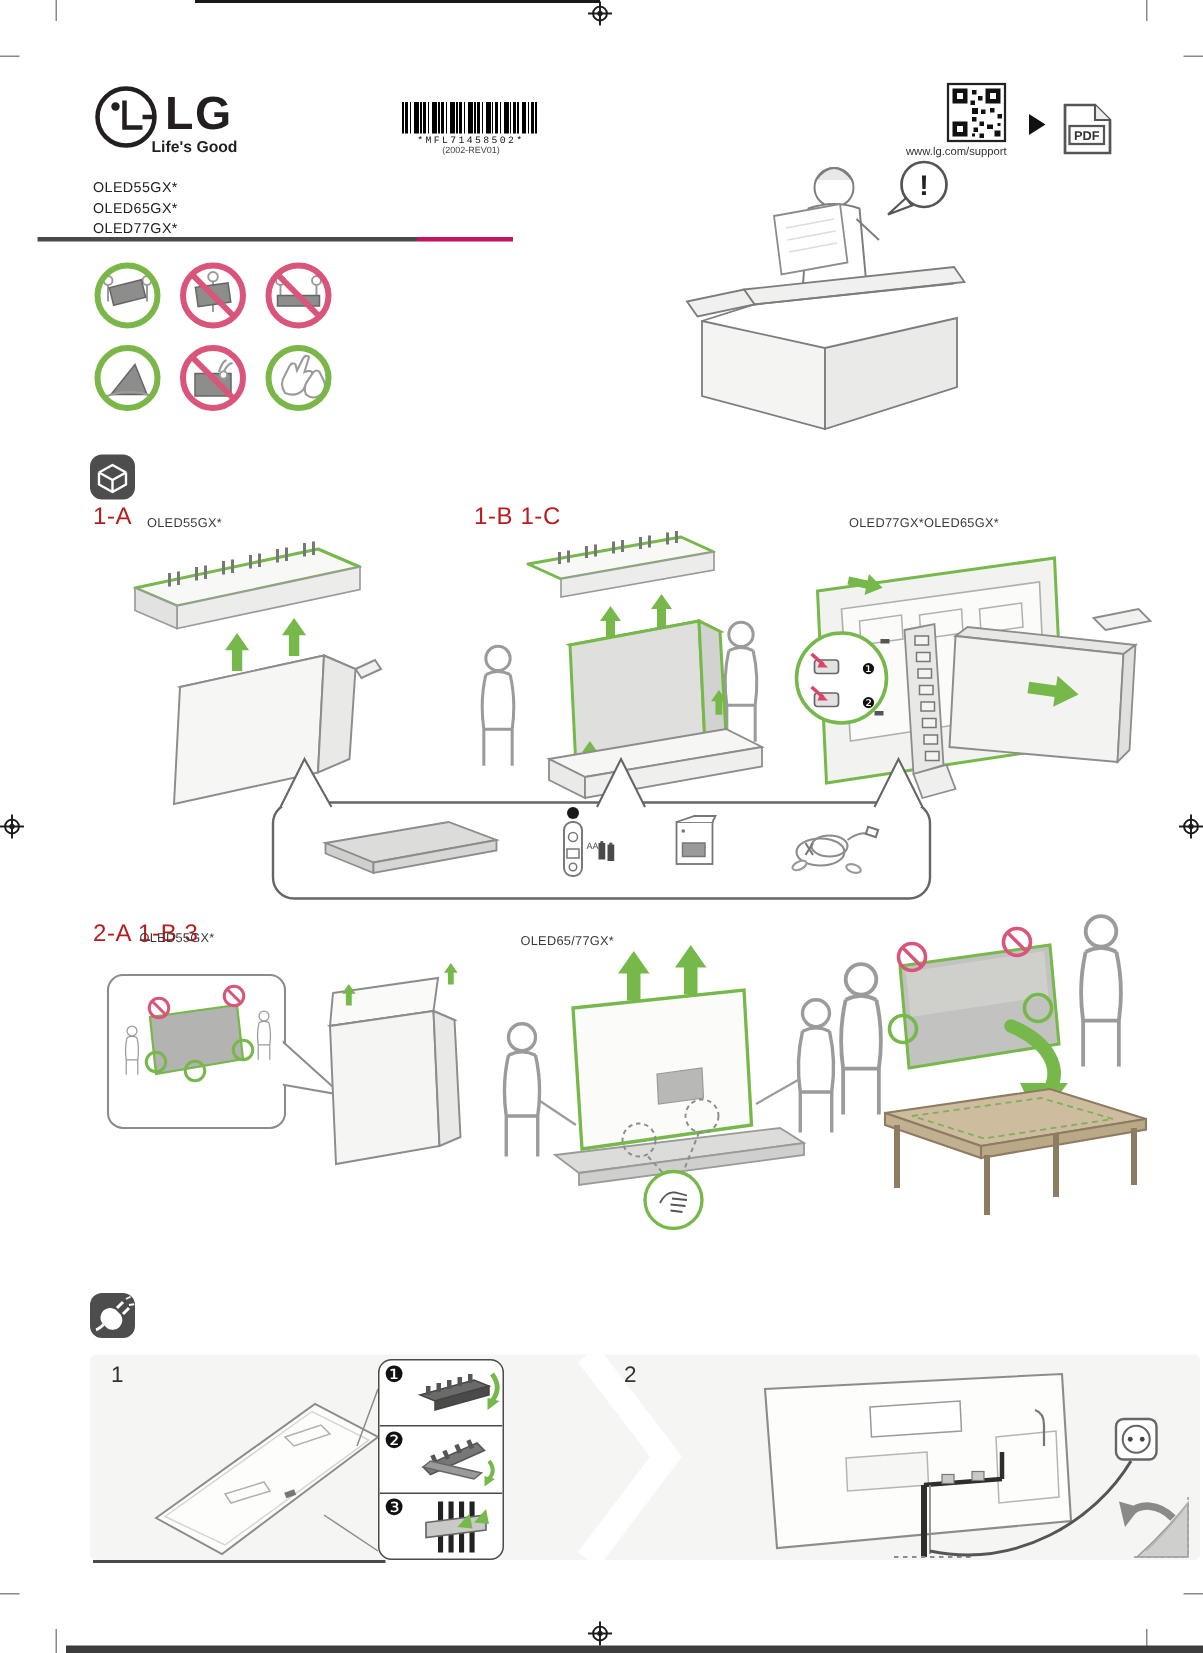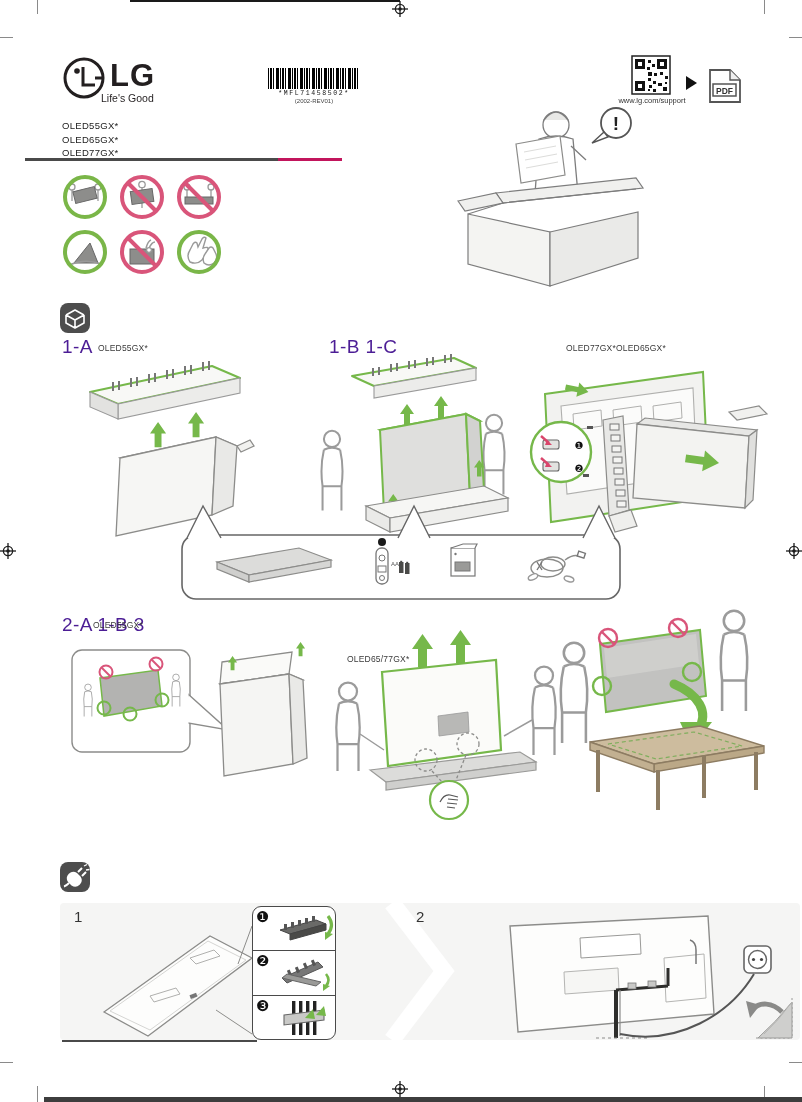--- a/index.html
+++ b/index.html
@@ -2,41 +2,41 @@
 <html><head>
 <meta charset="utf-8">
 <style>
   html,body{margin:0;padding:0}
   body{width:802px;height:1102px;position:relative;background:#fff;overflow:hidden;
        font-family:"Liberation Sans","DejaVu Sans",sans-serif;color:#2a2a2a}
   .abs{position:absolute}
   svg{display:block;overflow:visible}
   .mark{position:absolute;background:#8a8a8a}
   .bar{position:absolute}
-  .heading{position:absolute;font-size:19px;color:#4c1d95;letter-spacing:.4px;white-space:nowrap}
+  .heading{position:absolute;font-size:16px;color:#b91c1c;letter-spacing:.4px;white-space:nowrap}
   .sm-label{position:absolute;font-size:8.5px;color:#3a3a3a;letter-spacing:.2px;white-space:nowrap}
   .models{position:absolute;left:62px;top:119px;font-size:9.5px;line-height:13.5px;letter-spacing:.3px;color:#222}
   .icon-sq{position:absolute;width:30px;height:30px;border-radius:8px;background:#4d4d4d;
            display:flex;align-items:center;justify-content:center}
   .panel{position:absolute;background:#f5f5f4;border-radius:4px}
   .step-label{position:absolute;font-size:15px;color:#333}
   .callout{position:absolute;width:82px;height:132px;background:#fff;border:1.6px solid #4a4a4a;
            border-radius:9px;display:flex;flex-direction:column;overflow:hidden}
   .callout .row{flex:1;position:relative;border-bottom:1px solid #4a4a4a}
   .callout .row:last-child{border-bottom:none}
   .callout .num{position:absolute;left:3px;top:2px;font-size:15px;color:#111;line-height:1}
   .callout .glyph{position:absolute;right:1px;top:3px}
   .barcode-bars{position:absolute;left:268px;top:68px;width:92px;height:21px;
     background:repeating-linear-gradient(90deg,#000 0 1px,#fff 1px 2px,#000 2px 4px,#fff 4px 5px,#000 5px 6px,#fff 6px 8px,#000 8px 11px,#fff 11px 12px);}
   .barcode-text{position:absolute;left:255px;top:90px;width:118px;text-align:center;
     font-family:"Liberation Mono","DejaVu Sans Mono",monospace;font-size:6.5px;letter-spacing:1.6px;color:#111}
   .barcode-rev{position:absolute;left:255px;top:98px;width:118px;text-align:center;font-size:6px;color:#444}
-  .url{position:absolute;left:604px;top:96px;width:96px;text-align:center;font-size:7.5px;color:#333}
+  .url{position:absolute;left:604px;top:96px;width:96px;text-align:left;font-size:7.5px;color:#333}
   .lg-word{position:absolute;left:110px;top:58px;font-size:31px;font-weight:bold;color:#231f20;letter-spacing:1px}
-  .lg-tag{position:absolute;left:101px;top:92px;font-size:10.5px;font-weight:normal;color:#231f20}
+  .lg-tag{position:absolute;left:101px;top:92px;font-size:10.5px;font-weight:bold;color:#231f20}
 </style>
 </head>
 <body>
 
 <svg width="0" height="0" class="abs">
   <defs>
     <path id="arrUp" d="M4 22 V10 H0 L7 0 L14 10 H10 V22 Z"></path>
     <path id="arrRight" d="M0 5 H14 V0 L26 8 L14 16 V11 H0 Z"></path>
     <g id="figure" fill="#fff" stroke="#9b9b9b" stroke-width="1.5">
       <circle cx="0" cy="-23" r="6"></circle>
@@ -233,21 +233,21 @@
   <use href="#arrUp" fill="#76b84a" transform="translate(86,66) scale(1.15)"></use>
   <use href="#arrUp" fill="#76b84a" transform="translate(124,56) scale(1.15)"></use>
   <g stroke="#8c8c8a" stroke-width="1.3">
     <polygon points="56,102 152,81 173,90 77,111" fill="#d8d8d6"></polygon>
     <polygon points="173,90 186,84 190,90 177,96" fill="#f1f1ef"></polygon>
     <polygon points="56,102 152,81 148,159 52,180" fill="#f6f6f4"></polygon>
     <polygon points="152,81 173,90 169,150 148,159" fill="#e9e9e7"></polygon>
   </g>
 </svg>
 
-<div class="heading" style="left:329px;top:336px">1-B 1-C</div>
+<div class="heading" style="left:316px;top:336px">1-B 1-C</div>
 
 <svg class="abs" style="left:308px;top:350px" width="208" height="190">
   <polygon points="44,26 146,8 168,18 66,36" fill="#f8f8f6" stroke="#76b84a" stroke-width="2" stroke-linejoin="round"></polygon>
   <polygon points="66,36 168,18 168,30 66,48" fill="#ececea" stroke="#9a9a9a" stroke-width="1.1"></polygon>
   <g fill="#777">
     <rect x="64" y="18" width="2" height="8"></rect>
       <rect x="70" y="17" width="2" height="8"></rect>
     <rect x="82" y="14" width="2" height="8"></rect>
       <rect x="88" y="13" width="2" height="8"></rect>
     <rect x="100" y="11" width="2" height="8"></rect>
@@ -359,21 +359,21 @@
     <path d="M36 10 Q44 4 50 6"></path>
     <rect x="49" y="2" width="7" height="5" fill="#fff" stroke="#777" transform="rotate(18 52 4)"></rect>
     <path d="M8 12 l5 8 M13 12 l-5 8" stroke="#777"></path>
     <ellipse cx="4" cy="27" rx="5" ry="2.6" transform="rotate(-25 4 27)" fill="#fff" stroke="#999"></ellipse>
     <ellipse cx="40" cy="29" rx="5" ry="2.6" transform="rotate(18 40 29)" fill="#fff" stroke="#999"></ellipse>
   </g>
 </svg>
 
 <div class="heading" style="left:62px;top:614px">2-A 1-B 3</div>
 <div class="sm-label" style="left:93px;top:620px">OLED55GX*</div>
-<div class="sm-label" style="left:347px;top:654px">OLED65/77GX*</div>
+<div class="sm-label" style="left:347px;top:622px">OLED65/77GX*</div>
 
 <svg class="abs" style="left:70px;top:642px" width="240" height="160">
   <rect x="2" y="8" width="118" height="102" rx="10" fill="#fff" stroke="#8c8c8a" stroke-width="1.4"></rect>
   <path d="M118 52 L158 88 L112 80 Z" fill="#fff" stroke="#8c8c8a" stroke-width="1.4"></path>
   <rect x="3.5" y="9.5" width="115" height="99" rx="9" fill="#fff" stroke="none"></rect>
   <polygon points="30,36 88,28 92,64 34,74" fill="#b3b3b1" stroke="#76b84a" stroke-width="1.5"></polygon>
   <use href="#figure" transform="translate(18,58) scale(0.55)"></use>
   <use href="#figure" transform="translate(106,48) scale(0.55)"></use>
   <g fill="none" stroke="#76b84a" stroke-width="2">
     <circle cx="34" cy="66" r="6.5"></circle>

